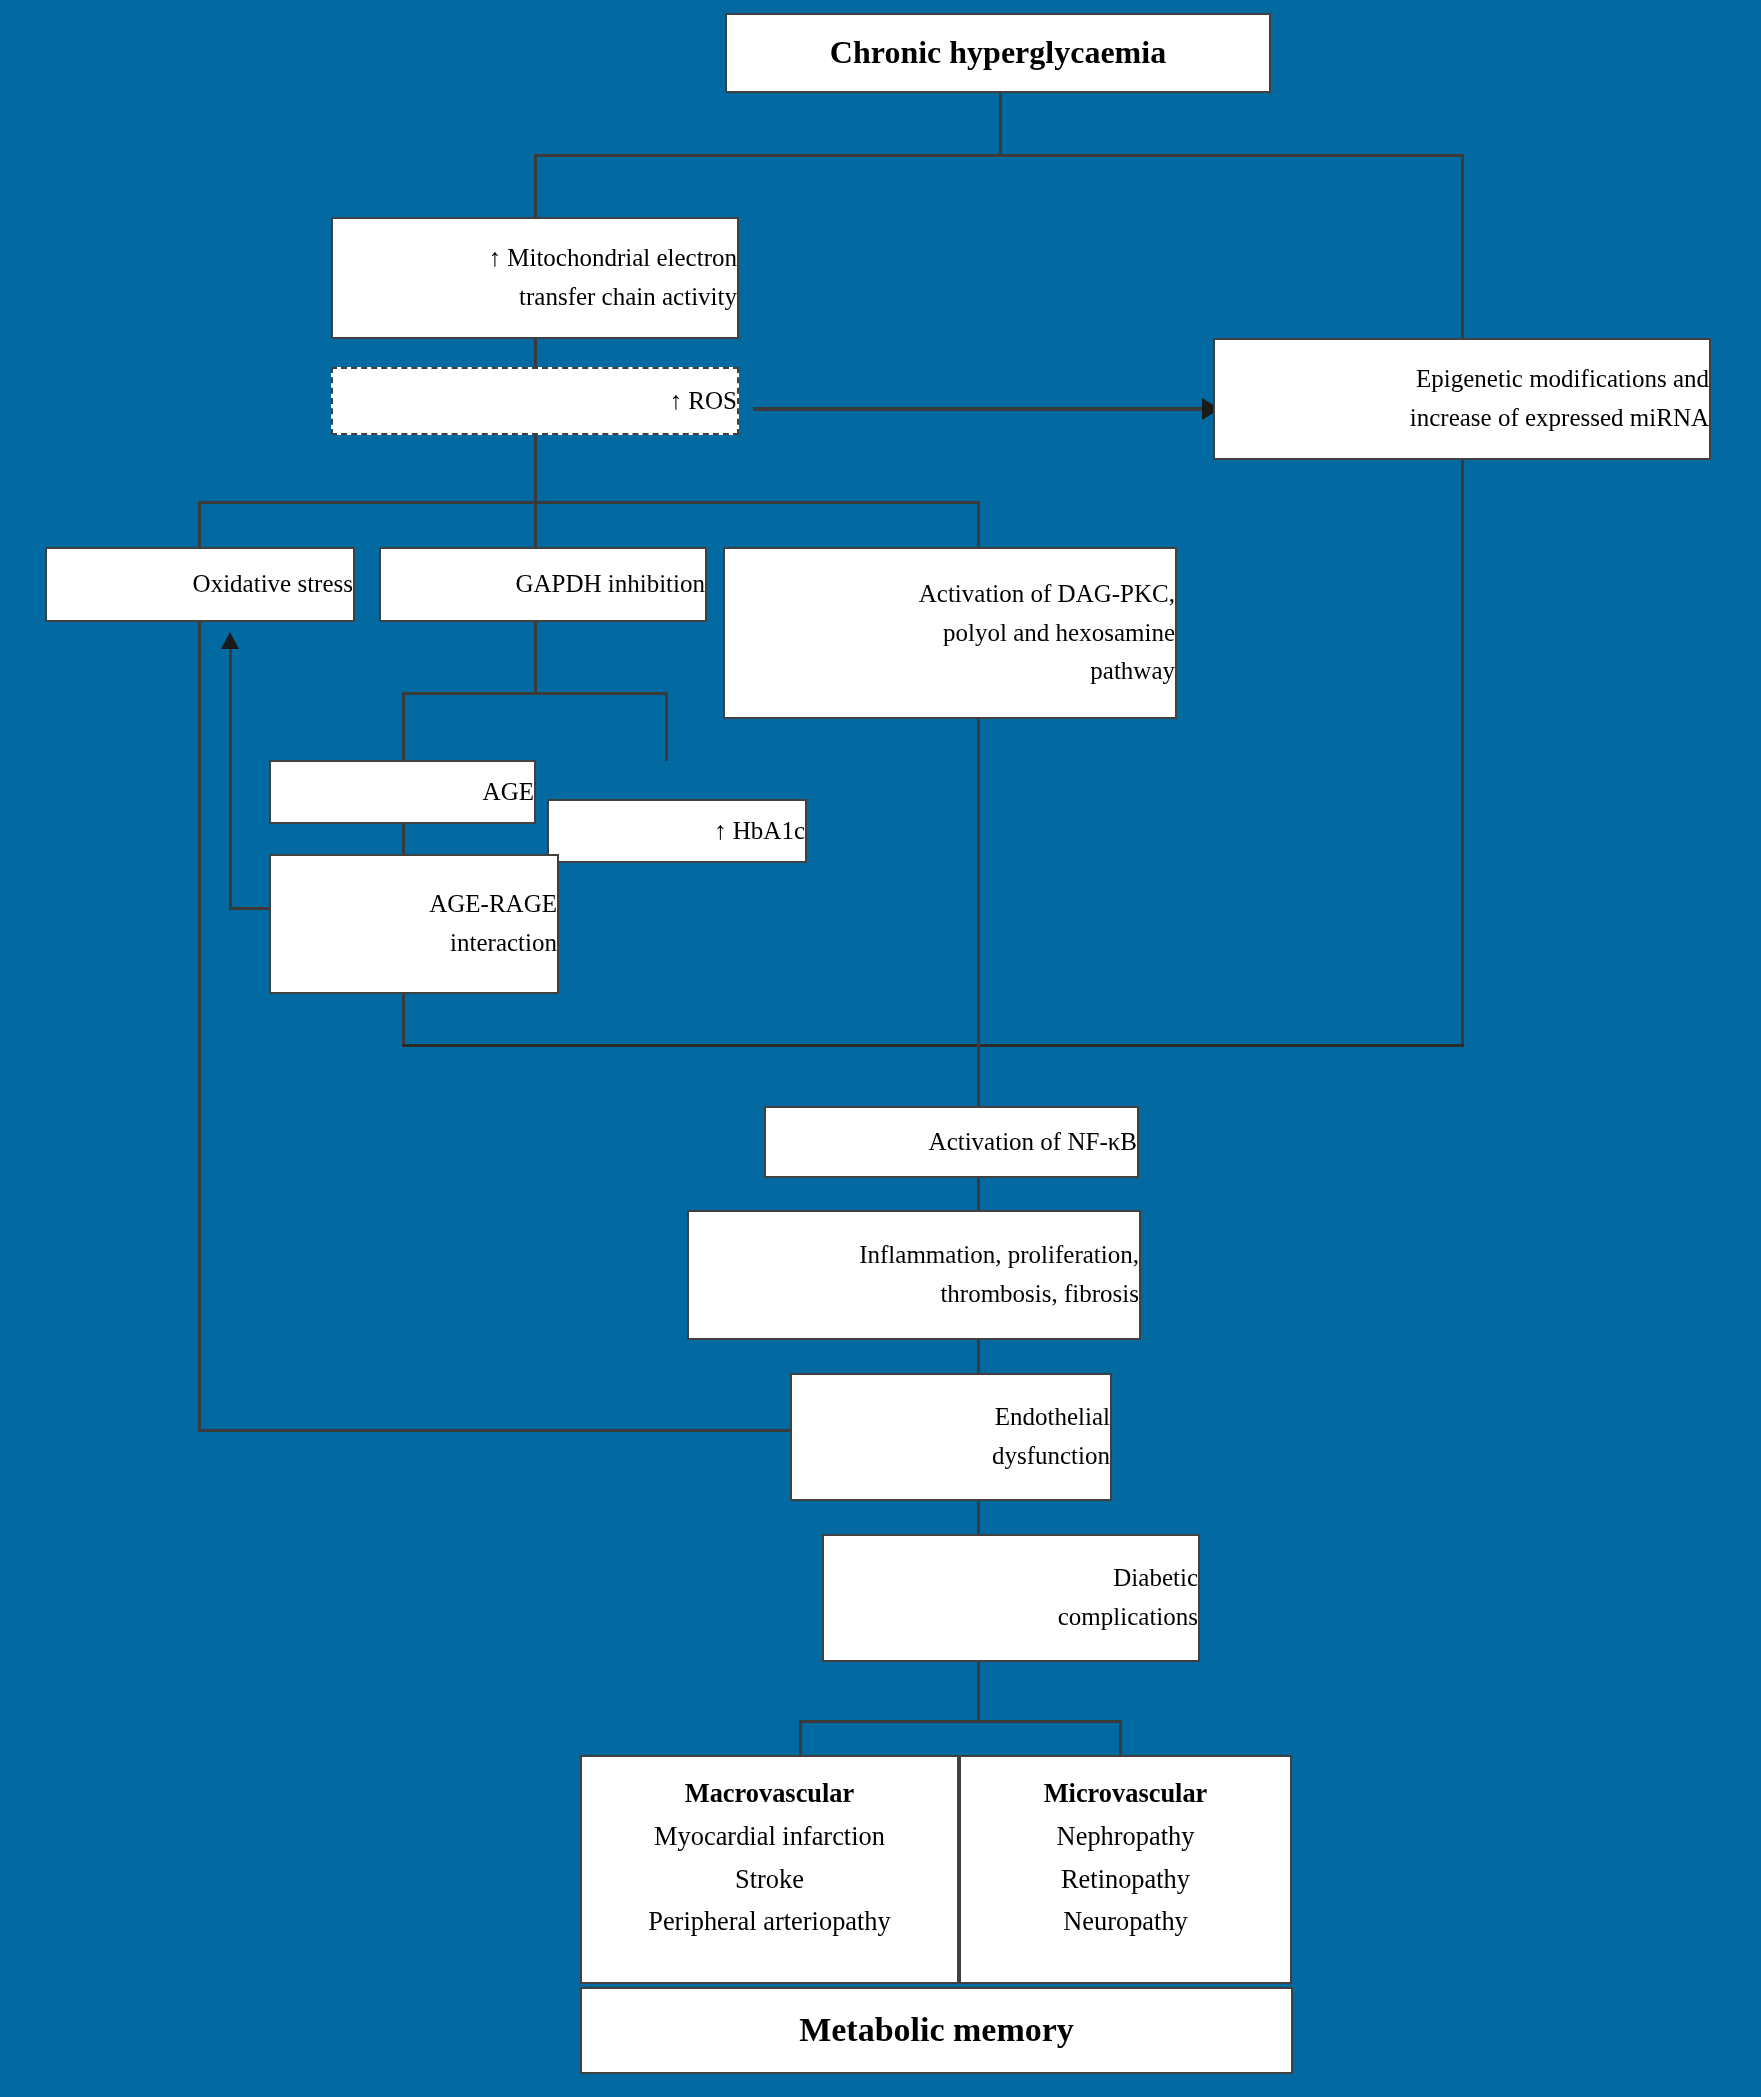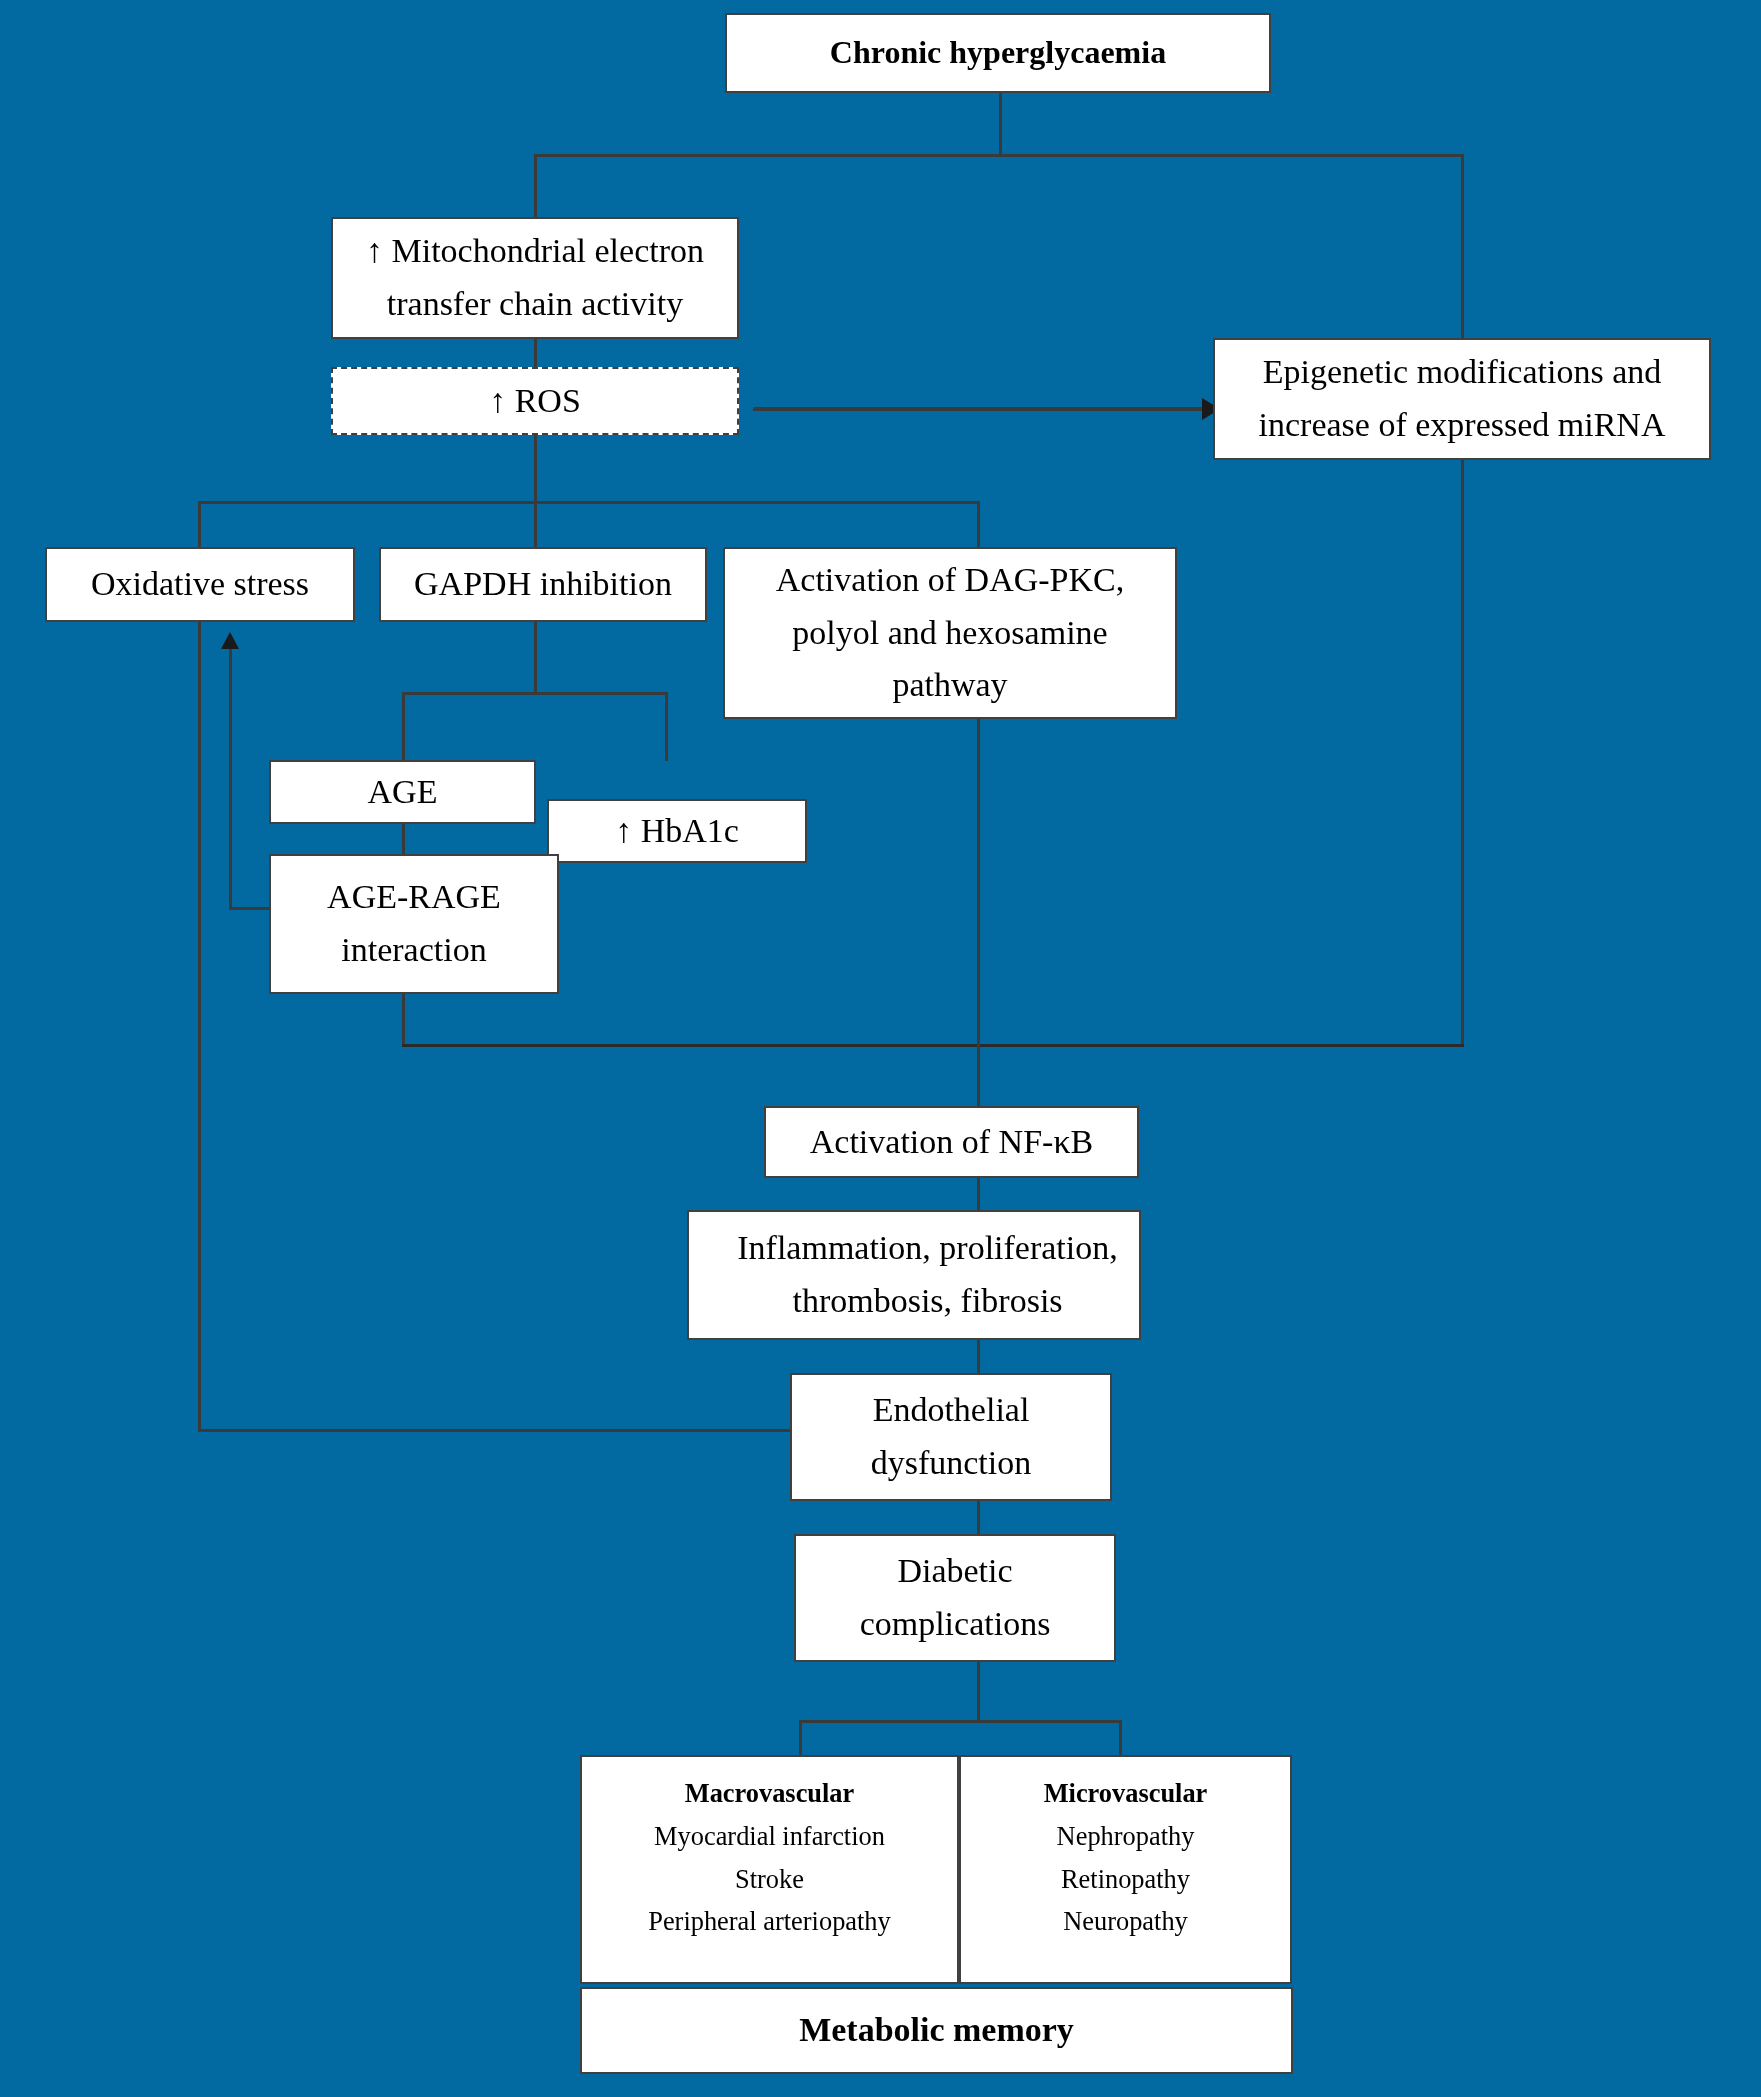--- a/index.html
+++ b/index.html
@@ -61,21 +61,21 @@
     text-align: center;
     line-height: 1.55;
     z-index: 5;
   }
   .node .line { display: block; white-space: nowrap; }
 
   .n-title {
     font-weight: bold;
     font-size: 32px;
   }
-  .n-reg { font-size: 34px; }
+  .n-reg { font-size: 25px; align-items: flex-end; }
   .n-dashed {
     border: 2.3px dashed #404040;
   }
   .n-big {
     font-weight: bold;
     font-size: 34px;
   }
   .hdr { font-weight: bold; }
 
   .split-node {
@@ -210,21 +210,21 @@
   <div class="node n-reg" style="left:687px; top:1210px; width:454px; height:130px;padding-left:27px;">
     <span class="line">Inflammation, proliferation,</span>
     <span class="line">thrombosis, fibrosis</span>
   </div>
 
   <div class="node n-reg" style="left:790px; top:1373px; width:322px; height:128px;">
     <span class="line">Endothelial</span>
     <span class="line">dysfunction</span>
   </div>
 
-  <div class="node n-reg" style="left:794px; top:1534px; width:322px; height:128px;">
+  <div class="node n-reg" style="left:822px; top:1534px; width:378px; height:128px;">
     <span class="line">Diabetic</span>
     <span class="line">complications</span>
   </div>
 
   <div class="split-node" style="left:580px; top:1755px; width:713px; height:229px;">
     <div class="split-half" style="width:379px;">
       <span class="line hdr">Macrovascular</span>
       <span class="line">Myocardial infarction</span>
       <span class="line">Stroke</span>
       <span class="line">Peripheral arteriopathy</span>

